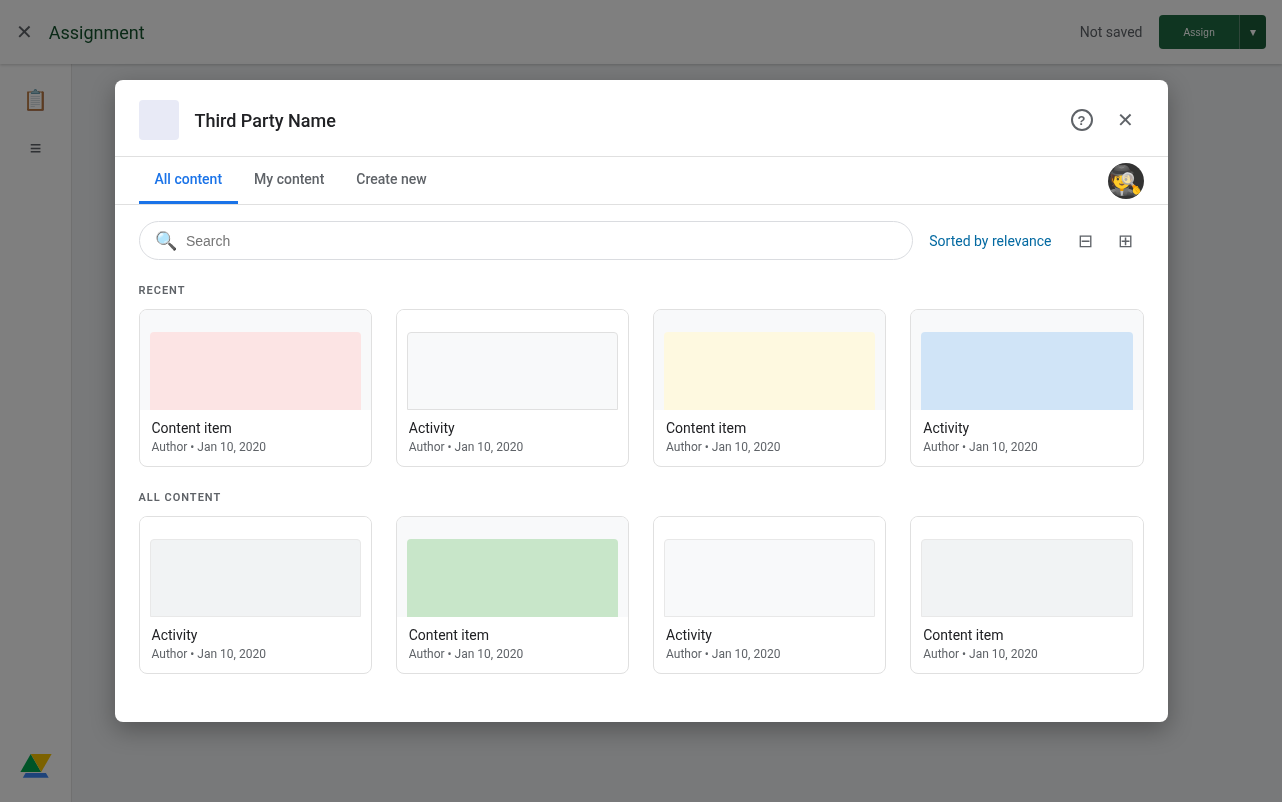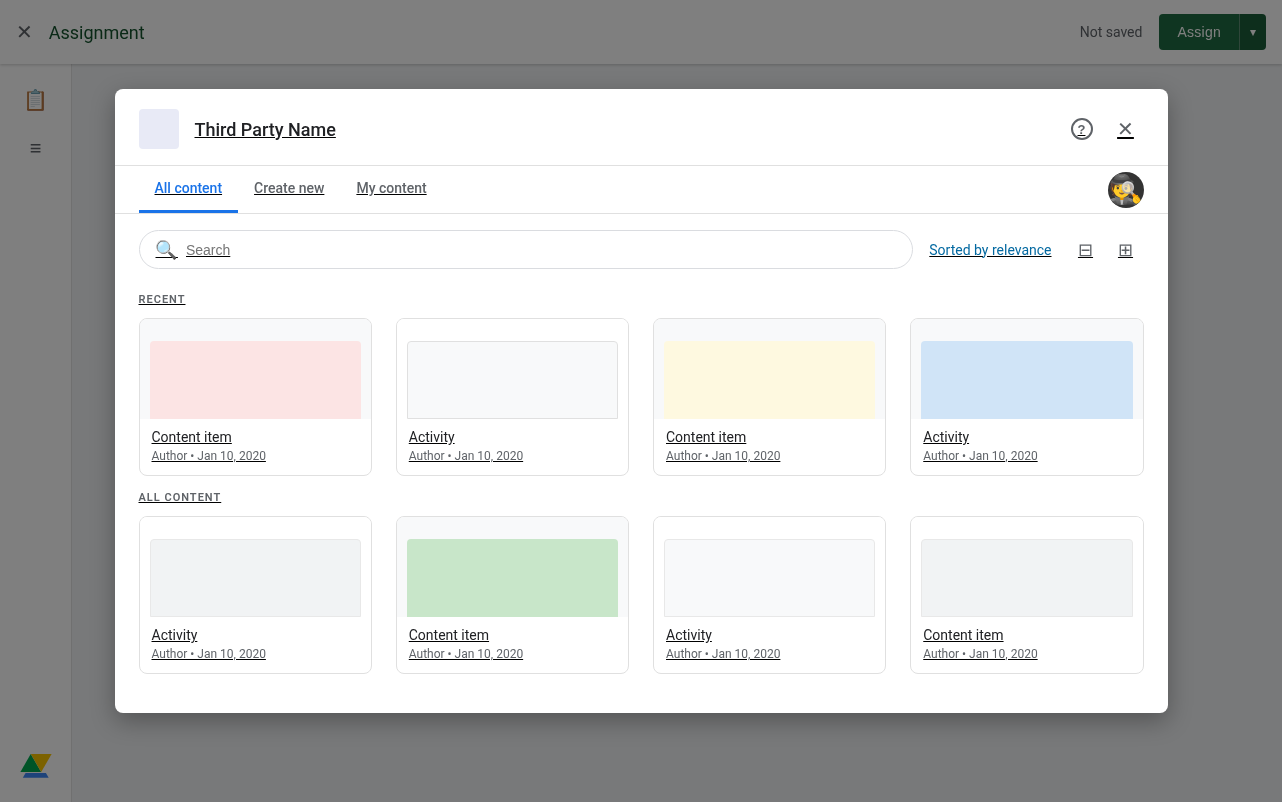--- a/index.html
+++ b/index.html
@@ -53,22 +53,22 @@
     .assign-btn-group {
       display: flex;
       border-radius: 4px;
       overflow: hidden;
     }
 
     .assign-btn {
       background: #1e6b42;
       color: #fff;
       border: none;
-      padding: 10px 18px;
-      font-size: 14px;
+      padding: 10px 24px;
+      font-size: 10px;
       font-weight: 500;
       cursor: pointer;
       letter-spacing: 0.25px;
     }
 
     .assign-btn-dropdown {
       background: #1a5c38;
       color: #fff;
       border: none;
       border-left: 1px solid rgba(255,255,255,0.3);
@@ -118,21 +118,20 @@
     
     .modal {
       background: #fff;
       border-radius: 8px;
       width: 1053px;
       max-height: 740px;
       overflow: hidden;
       display: flex;
       flex-direction: column;
       box-shadow: 0 8px 24px rgba(0,0,0,0.3);
-      text-decoration: underline;
     }
 
     .modal-header {
       display: flex;
       align-items: center;
       padding: 20px 24px 16px;
       border-bottom: 1px solid #e0e0e0;
     }
 
     .modal-logo {
@@ -285,21 +284,21 @@
       font-weight: 600;
       color: #5f6368;
       letter-spacing: 1px;
       margin: 8px 0 12px;
     }
 
     .cards-grid {
       display: grid;
       grid-template-columns: repeat(4, 1fr);
       gap: 24px;
-      margin-bottom: 15px;
+      margin-bottom: 24px;
     }
 
     .card {
       border: 1px solid #e0e0e0;
       border-radius: 8px;
       overflow: hidden;
       cursor: pointer;
       background: #fff;
       transition: box-shadow 0.2s;
     }
@@ -395,24 +394,24 @@
           <span style="font-size:20px;">✕</span>
         </button>
       </div>
     </div>
 
     <div class="modal-tabs">
       <div class="tab active">
         <span>All content</span>
       </div>
       <div class="tab">
+        <span>My content</span>
+      </div>
+      <div class="tab">
         <span>Create new</span>
-      </div>
-      <div class="tab">
-        <span>My content</span>
       </div>
       <div style="margin-left:auto;">
         <div class="tab-avatar">
 
           <span style="font-size:28px;">🕵️</span>
         </div>
       </div>
     </div>
 
     <div class="modal-search-bar">

